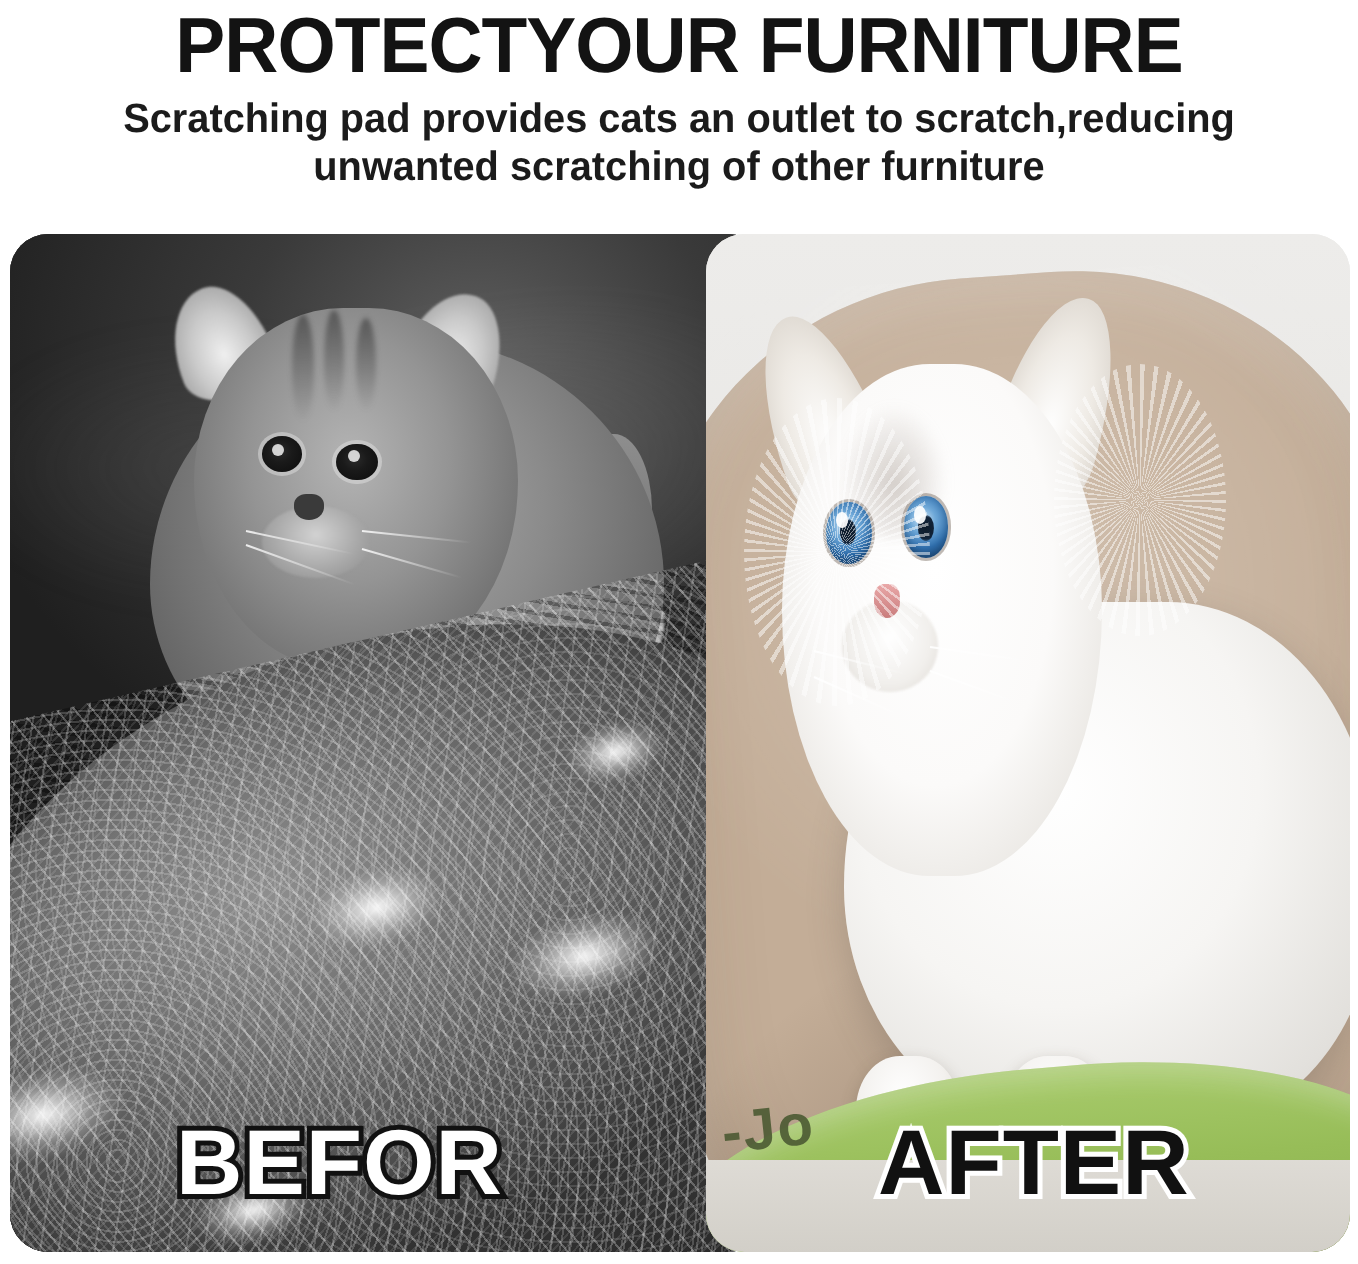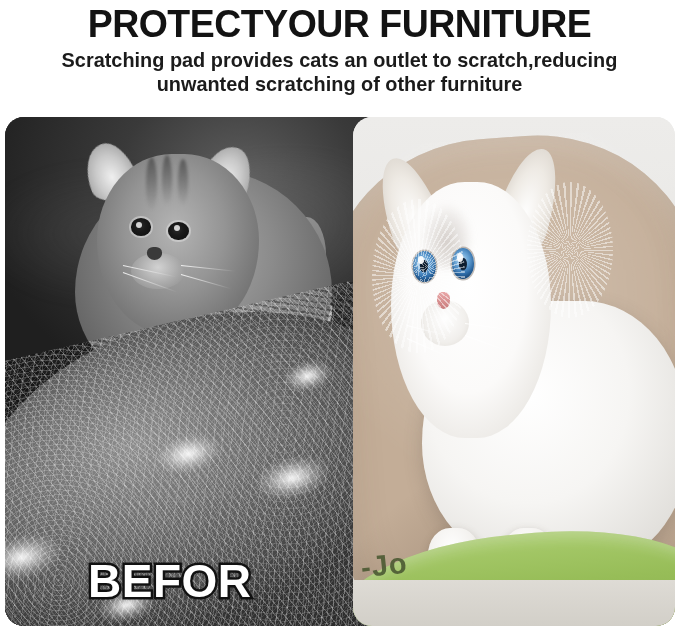--- a/index.html
+++ b/index.html
@@ -406,15 +406,16 @@
         <div class="whisk" style="left:46%;top:60%;width:30%;transform:rotate(20deg);background:linear-gradient(90deg,rgba(255,255,255,.95),rgba(255,255,255,0));"></div>
       </div>
       <div class="fur" style="left:2%;top:6%;width:30%;height:36%;"></div>
       <div class="fur" style="left:52%;top:2%;width:28%;height:32%;"></div>
     </div>
 
     <div class="green-band"></div>
     <div class="green-band-text" style="left:8px;top:432px;">-Jo</div>
     <div class="band-bottom-strip"></div>
 
+    <div class="label label-after" style="position:absolute;left:86px;top:441px;">AFTER</div>
   </div>
 
 </div>
 
 </body></html>

